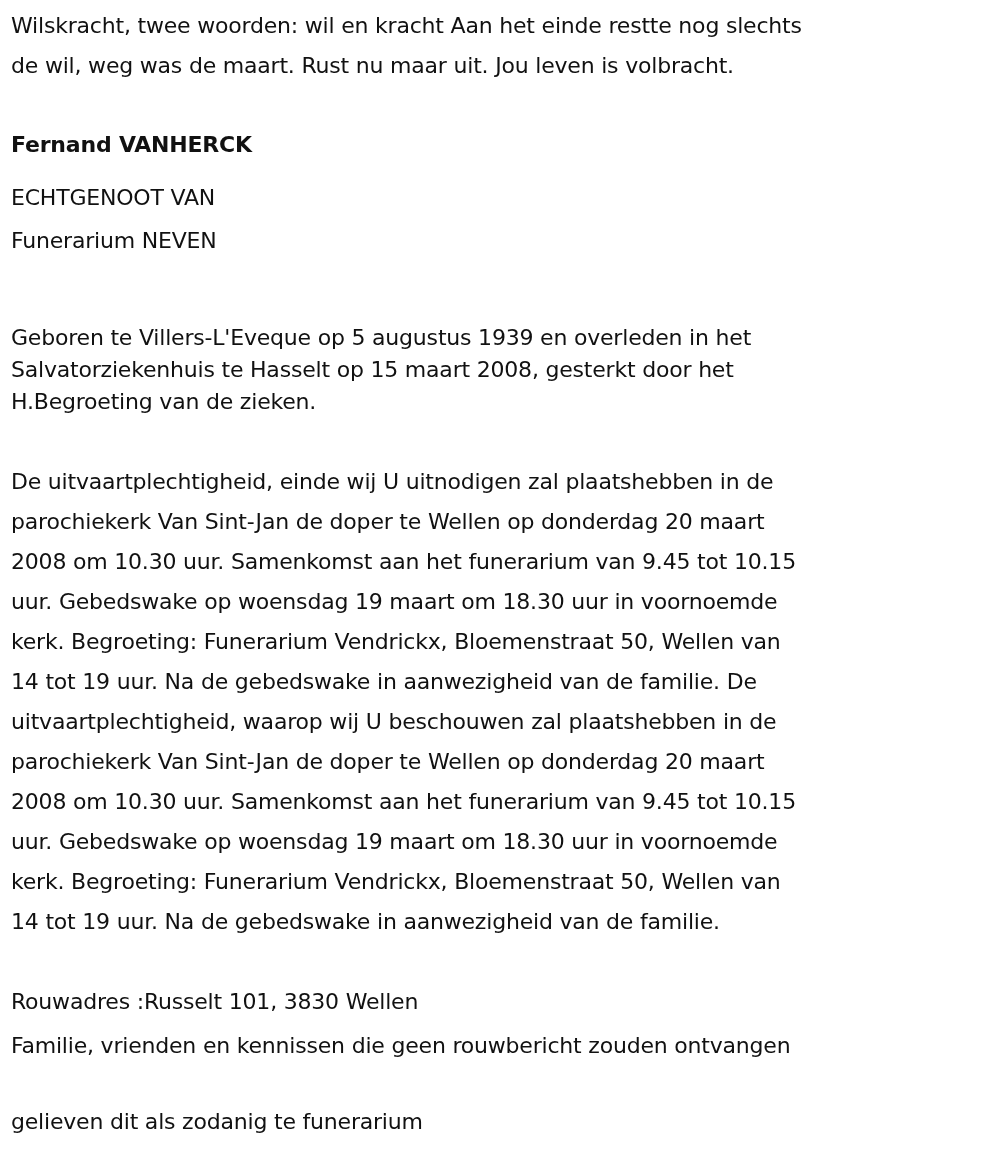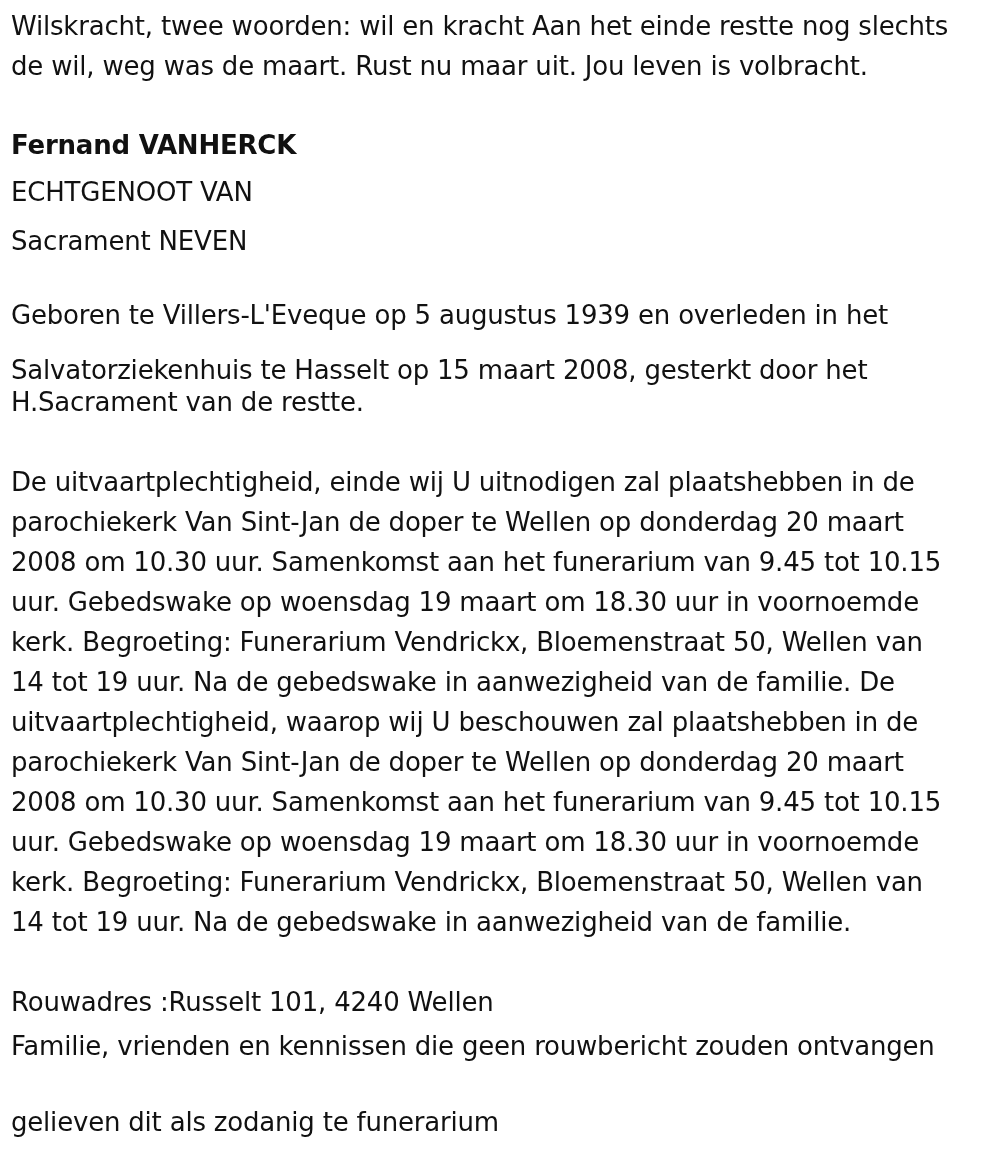--- a/index.html
+++ b/index.html
@@ -4,50 +4,50 @@
   <style>
     html, body { margin: 0; padding: 0; background: #ffffff; }
     body {
       width: 1000px; height: 1158px; overflow: hidden;
       font-family: "DejaVu Sans", sans-serif;
       color: #111111;
     }
     .doc { position: relative; padding: 0 0 0 11px; }
     .line {
       position: absolute; left: 11px;
-      font-size: 26px; line-height: 40px; height: 40px;
+      font-size: 22px; line-height: 40px; height: 40px;
       white-space: nowrap; letter-spacing: -0.2px;
     }
     .bold { font-weight: bold; text-align: center; }
   </style>
 </head>
 <body>
 
 <div class="doc">
   <div class="line" style="top:6px">Wilskracht, twee woorden: wil en kracht Aan het einde restte nog slechts</div>
   <div class="line" style="top:46px">de wil, weg was de maart. Rust nu maar uit. Jou leven is volbracht.</div>
 
   <div class="line bold" style="top:125px">Fernand VANHERCK</div>
-  <div class="line" style="top:172px">ECHTGENOOT VAN</div>
-  <div class="line" style="top:221px">Sacrament NEVEN</div>
+  <div class="line" style="top:178px">ECHTGENOOT VAN</div>
+  <div class="line" style="top:221px">Funerarium NEVEN</div>
 
-  <div class="line" style="top:295px">Geboren te Villers-L'Eveque op 5 augustus 1939 en overleden in het</div>
+  <div class="line" style="top:318px">Geboren te Villers-L'Eveque op 5 augustus 1939 en overleden in het</div>
   <div class="line" style="top:350px">Salvatorziekenhuis te Hasselt op 15 maart 2008, gesterkt door het</div>
-  <div class="line" style="top:382px">H.Sacrament van de restte.</div>
+  <div class="line" style="top:382px">H.Begroeting van de zieken.</div>
 
   <div class="line" style="top:462px">De uitvaartplechtigheid, einde wij U uitnodigen zal plaatshebben in de</div>
   <div class="line" style="top:502px">parochiekerk Van Sint-Jan de doper te Wellen op donderdag 20 maart</div>
   <div class="line" style="top:542px">2008 om 10.30 uur. Samenkomst aan het funerarium van 9.45 tot 10.15</div>
   <div class="line" style="top:582px">uur. Gebedswake op woensdag 19 maart om 18.30 uur in voornoemde</div>
   <div class="line" style="top:622px">kerk. Begroeting: Funerarium Vendrickx, Bloemenstraat 50, Wellen van</div>
   <div class="line" style="top:662px">14 tot 19 uur. Na de gebedswake in aanwezigheid van de familie. De</div>
   <div class="line" style="top:702px">uitvaartplechtigheid, waarop wij U beschouwen zal plaatshebben in de</div>
   <div class="line" style="top:742px">parochiekerk Van Sint-Jan de doper te Wellen op donderdag 20 maart</div>
   <div class="line" style="top:782px">2008 om 10.30 uur. Samenkomst aan het funerarium van 9.45 tot 10.15</div>
   <div class="line" style="top:822px">uur. Gebedswake op woensdag 19 maart om 18.30 uur in voornoemde</div>
   <div class="line" style="top:862px">kerk. Begroeting: Funerarium Vendrickx, Bloemenstraat 50, Wellen van</div>
   <div class="line" style="top:902px">14 tot 19 uur. Na de gebedswake in aanwezigheid van de familie.</div>
 
-  <div class="line" style="top:982px">Rouwadres :Russelt 101, 4240 Wellen</div>
+  <div class="line" style="top:982px">Rouwadres :Russelt 101, 3830 Wellen</div>
 
   <div class="line" style="top:1026px">Familie, vrienden en kennissen die geen rouwbericht zouden ontvangen</div>
   <div class="line" style="top:1102px">gelieven dit als zodanig te funerarium</div>
 </div>
 
 </body></html>

